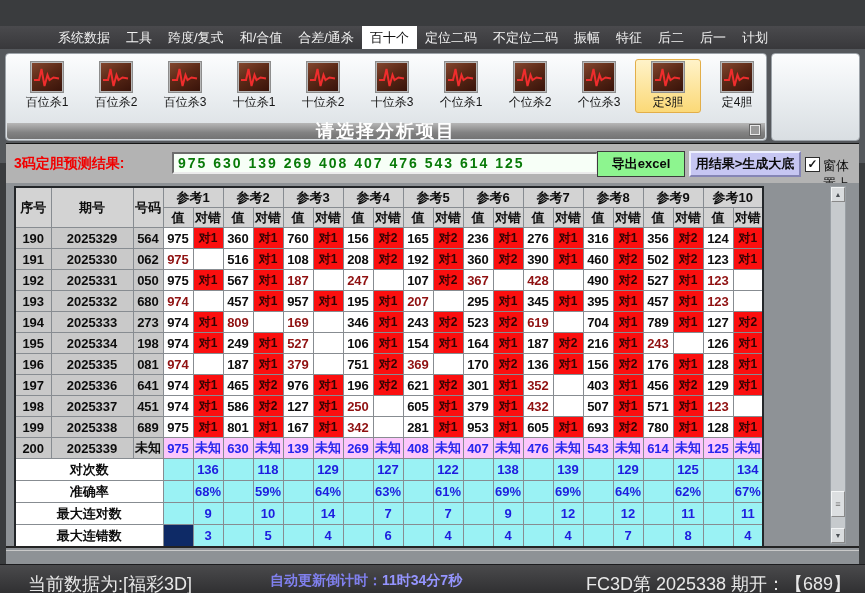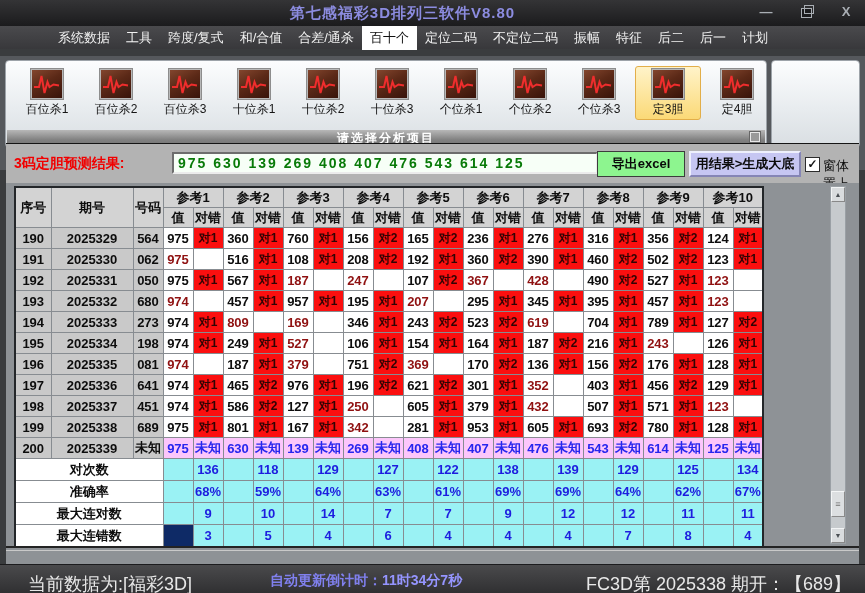--- a/index.html
+++ b/index.html
@@ -17,38 +17,38 @@
                  position:relative;top:2px;background:#1b1b1d;}
   .restore-glyph::before{content:"";position:absolute;left:2px;top:-4px;width:8px;height:7px;
                  border:1px solid #a9aeb4;}
   
   .menubar{position:absolute;top:26px;left:0;right:0;height:23px;
            background:linear-gradient(#4a4a4d,#38383b);display:flex;align-items:center;
            padding-left:50px;box-sizing:border-box;}
   .menu-item{color:#f2f2f2;font-size:13px;padding:3px 8px;white-space:nowrap;}
   .menu-item.sel{background:#ffffff;color:#101010;}
   
-  .ribbon{position:absolute;top:56px;left:0;right:0;height:114px;background:#55585c;}
+  .ribbon{position:absolute;top:49px;left:0;right:0;height:114px;background:#55585c;}
   .panel{position:absolute;top:4px;height:88px;box-sizing:border-box;
          background:linear-gradient(#fcfdfe,#e8ecef 55%,#d9dee2);
          border:1px solid #9da3a9;border-radius:4px;}
   .panel1{left:5px;width:762px;}
   .panel2{left:771px;width:89px;}
   .toolbar{position:absolute;left:8px;top:5px;display:flex;gap:3px;}
   .tool-item{width:64px;padding:2px 0 1px;text-align:center;border:1px solid transparent;
              border-radius:3px;}
   .tool-item.sel{background:linear-gradient(#fff3c9,#fbd977);border-color:#e2ae49;}
   .tool-icon{width:30px;height:28px;margin:0 auto;border:1px solid #b8b8b8;
              box-shadow:0 0 0 1px #8d8d8d;
              background:linear-gradient(150deg,#83462e 0%,#5b2917 45%,#38130a 100%);}
   .tool-icon svg{display:block;width:100%;height:100%;}
   .tool-label{font-size:12px;color:#151515;margin-top:2px;white-space:nowrap;}
   .hintbar{position:absolute;left:1px;right:1px;bottom:1px;height:16px;
            background:linear-gradient(#b7b7b7,#828282 60%,#737373);
-           border-radius:0 0 3px 3px;color:#ffffff;font-weight:bold;font-size:12px;
+           border-radius:0 0 3px 3px;color:#ffffff;font-weight:bold;font-size:18px;
            text-align:center;line-height:16px;letter-spacing:2px;}
   .launcher{position:absolute;right:5px;bottom:4px;width:8px;height:8px;
             border:1px solid #e8e8e8;box-shadow:0 0 0 1px #666;background:#9a9a9a;}
   
   .predictbar{position:absolute;top:143px;left:6px;width:853px;height:40px;
               background:#b3b3b3;border-top:1px solid #151515;box-sizing:border-box;}
   .pred-label{position:absolute;left:8px;top:11px;color:#f10000;font-size:14px;font-weight:bold;}
   .pred-input{position:absolute;left:166px;top:8px;width:414px;height:18px;
               border:2px solid;border-color:#6d6d6d #ececec #ececec #6d6d6d;
               background:#f7fff7;color:#087a08;font-family:"Liberation Sans",sans-serif;
@@ -100,28 +100,20 @@
   .st-left{left:28px;}
   .st-center{left:270px;font-size:14px;font-weight:bold;color:#8080ee;}
   .st-center .val{color:#9595ff;}
   .st-right{left:586px;}
 </style>
 </head>
 <body>
 
 <div class="window">
 
-  <div class="titlebar">
-    <div class="title">第七感福彩3D排列三软件V8.80</div>
-    <div class="winbtns">
-      <span class="winbtn">—</span>
-      <span class="winbtn"><span class="restore-glyph"></span></span>
-      <span class="winbtn">X</span>
-    </div>
-  </div>
 
   <div class="menubar">
       <span class="menu-item">系统数据</span>
       <span class="menu-item">工具</span>
       <span class="menu-item">跨度/复式</span>
       <span class="menu-item">和/合值</span>
       <span class="menu-item">合差/通杀</span>
       <span class="menu-item sel">百十个</span>
       <span class="menu-item">定位二码</span>
       <span class="menu-item">不定位二码</span>

